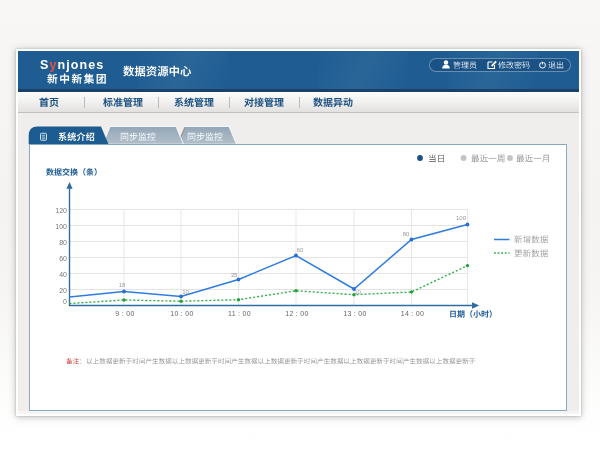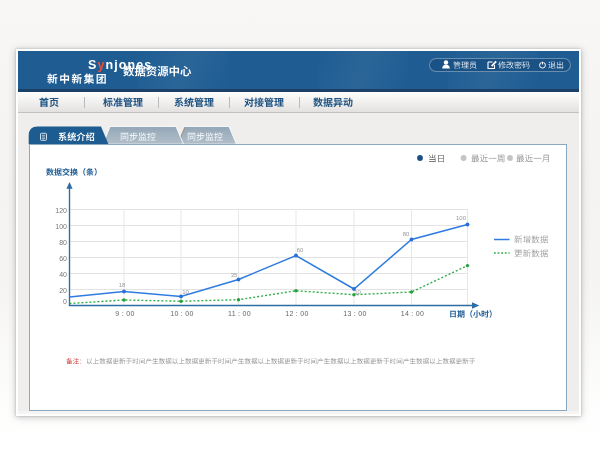--- a/index.html
+++ b/index.html
@@ -14,21 +14,21 @@
 .navsh { position:absolute; left:18px; top:113px; width:561px; height:4px;
         background:linear-gradient(180deg,rgba(120,120,120,.18),rgba(120,120,120,0)); }
 .content { position:absolute; left:18px; top:113px; width:561px; height:301px; background:#efeeec; }
 .botstrip { position:absolute; left:18px; top:411px; width:561px; height:3px; background:#f5f4f2; }
 .sep { position:absolute; top:97px; width:1px; height:11px; background:#b9bcbf; }
 .pill { position:absolute; left:429px; top:58px; width:142px; height:14px; border-radius:7px;
          background:#1a5286; border:1px solid rgba(255,255,255,.35); }
 .panel { position:absolute; left:28.5px; top:144px; width:538.5px; height:266.5px;
           background:#fff; border:1px solid #87a9c4; }
 .logo { position:absolute; left:40px; top:57.8px; width:80px; height:13px;
-         font-size:12.5px; font-weight:bold; color:#fff; letter-spacing:1.1px;margin-left:48px; }
+         font-size:12.5px; font-weight:bold; color:#fff; letter-spacing:1.1px; }
 .logo i { font-style:normal; color:#e8503a; }
 .axnum { position:absolute; width:22px; text-align:right; font-size:7px; color:#777; }
 .hlab { position:absolute; width:34px; text-align:center; font-size:7px; color:#666; letter-spacing:.3px; }
 </style></head>
 <body>
 <div class="page"></div>
 <div class="hdr">
     <div class="streak" style="left:120px"></div>
     <div class="streak" style="left:300px"></div>
     <div class="streak" style="left:430px"></div>

